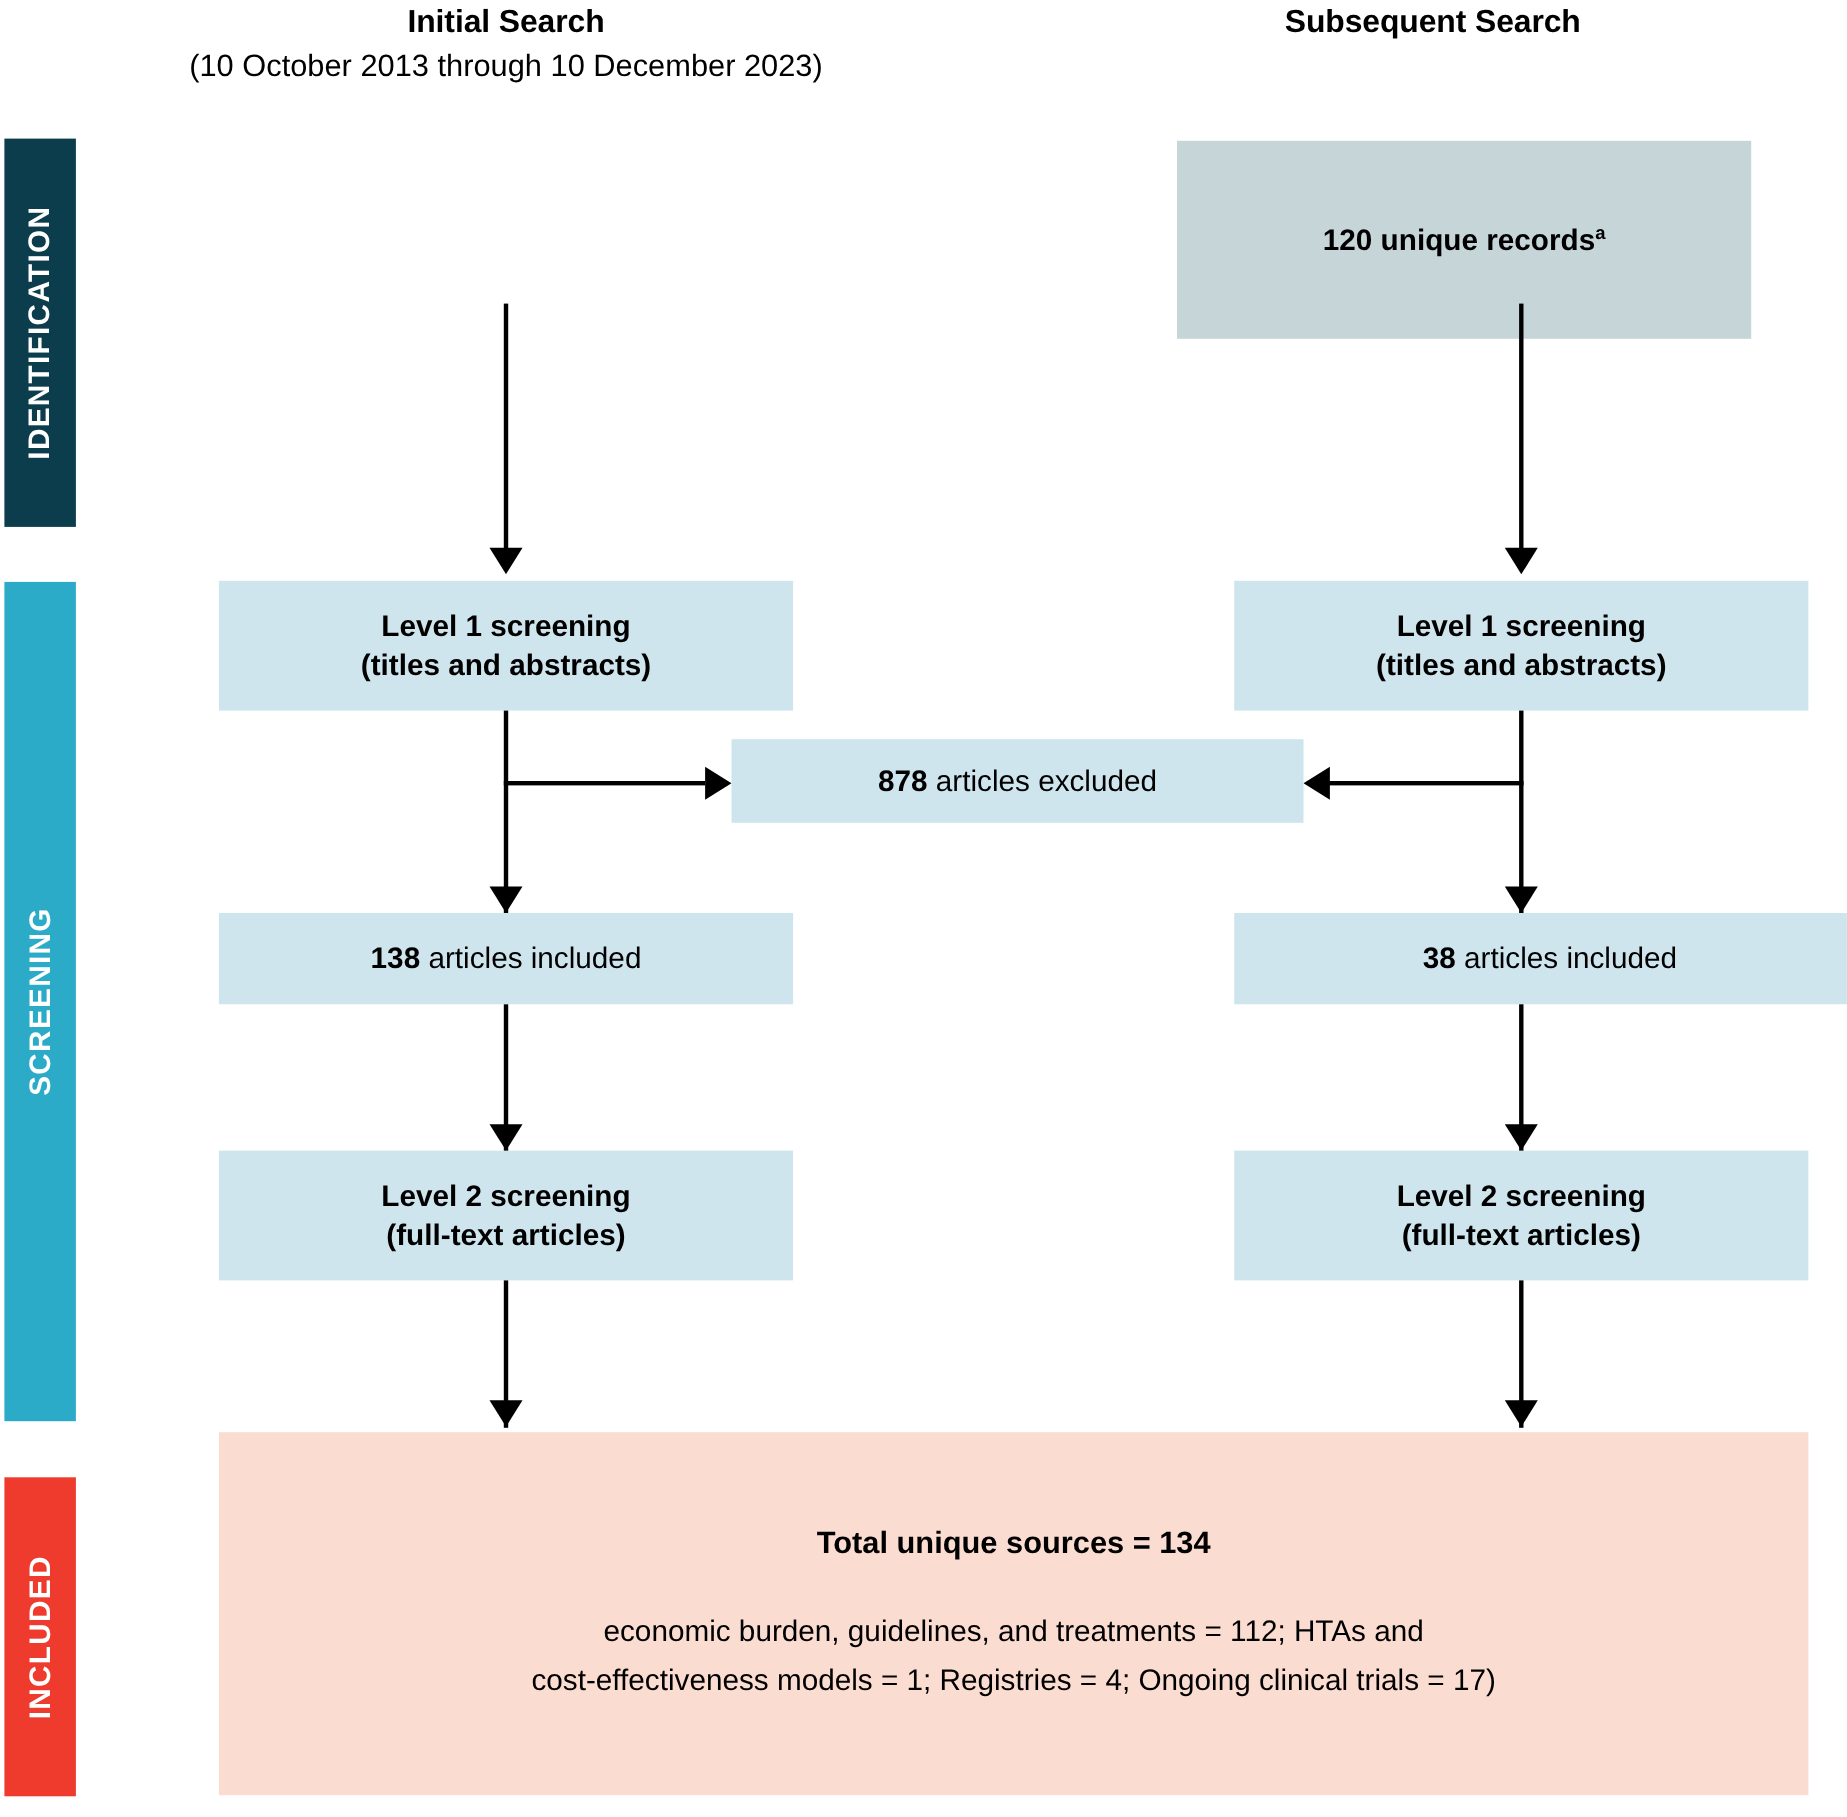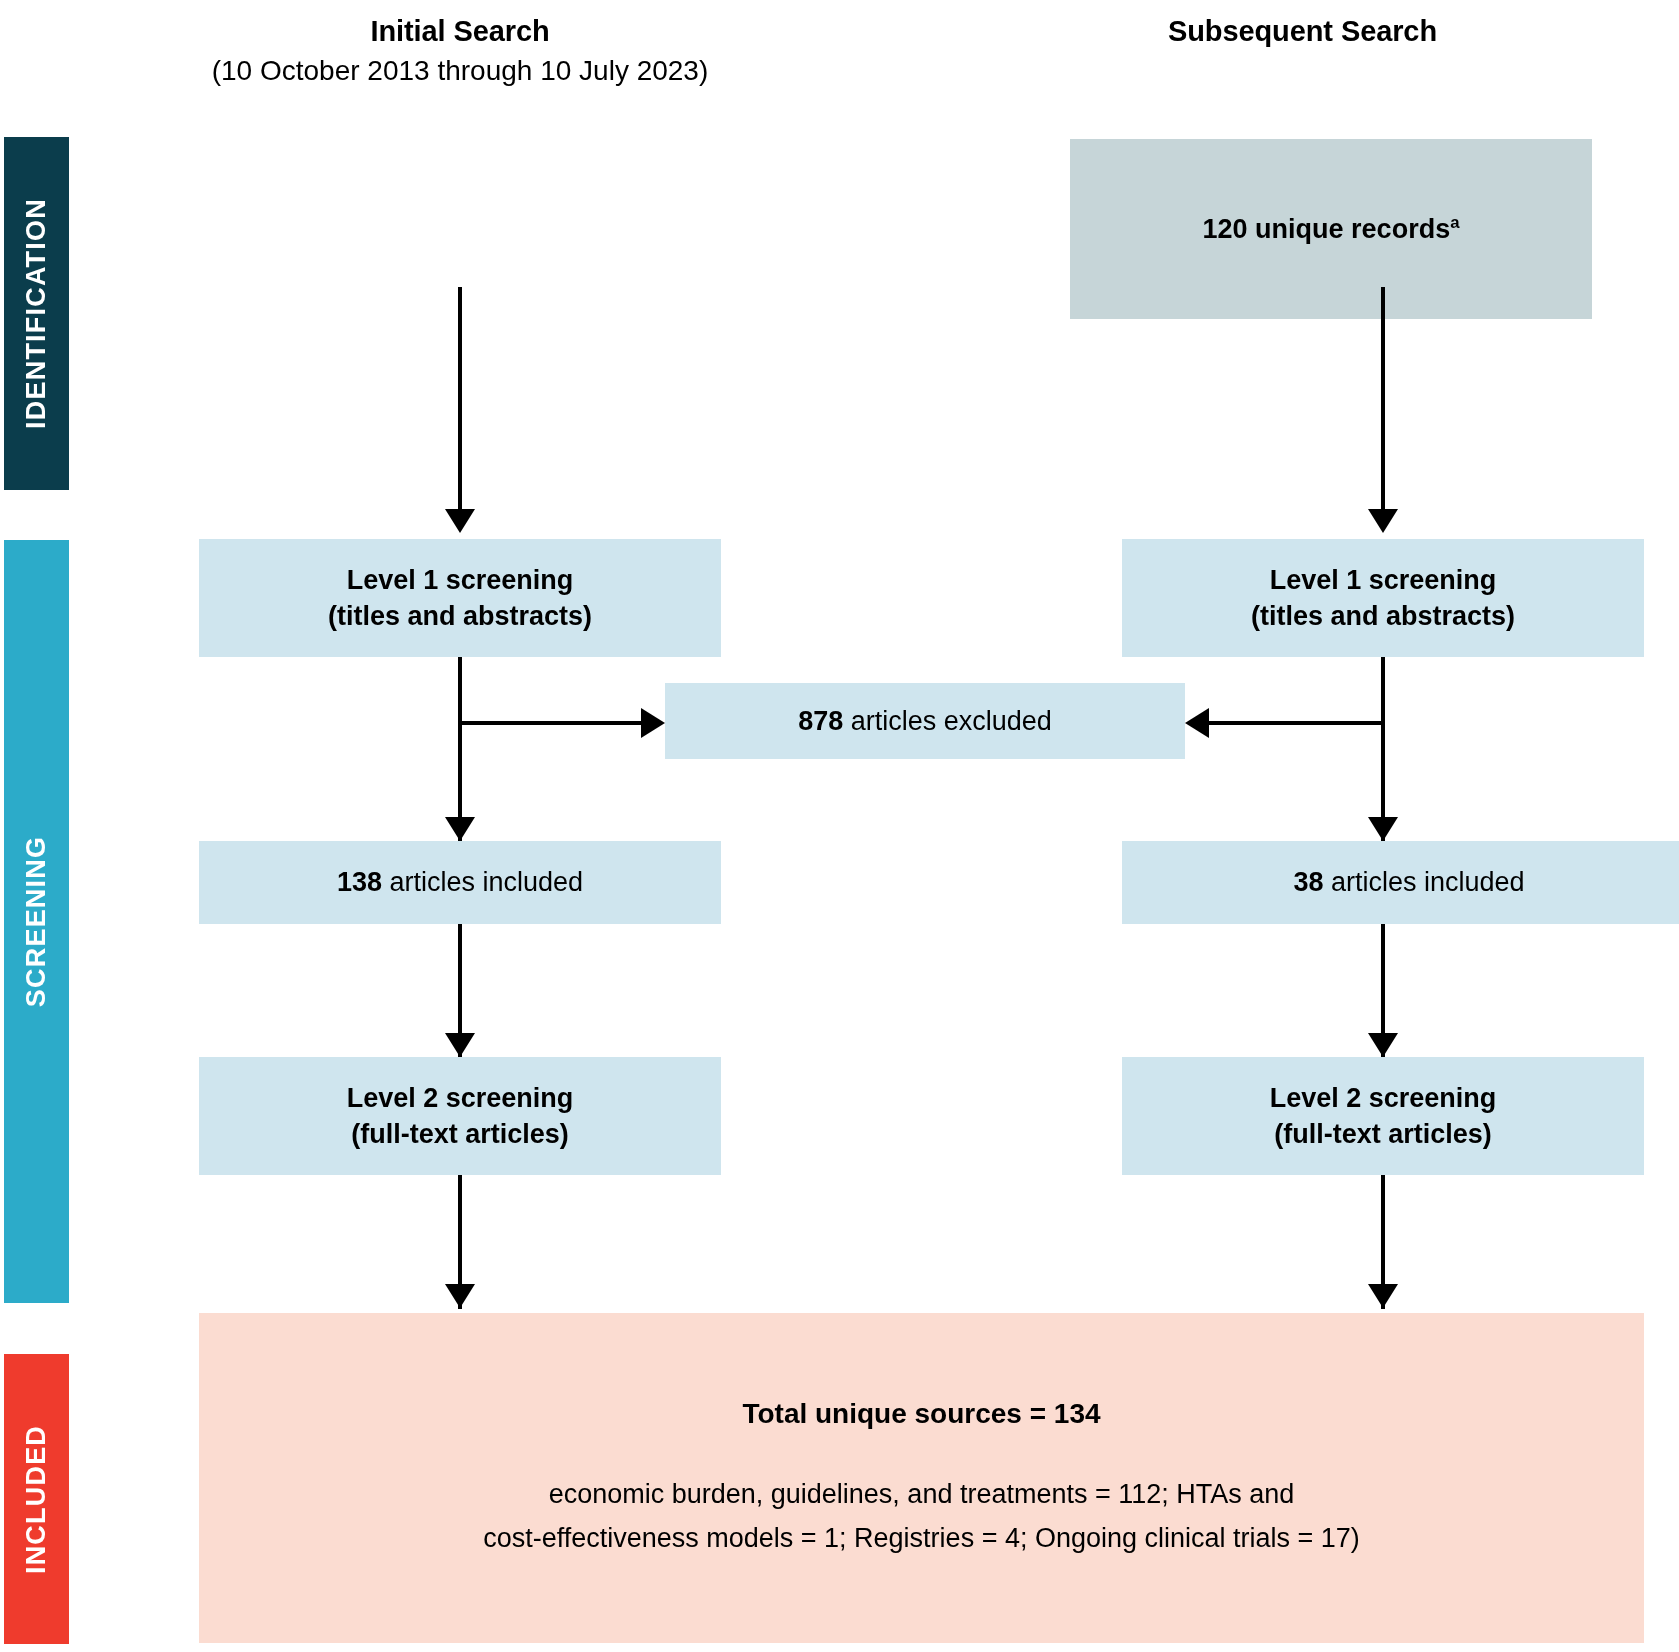--- a/index.html
+++ b/index.html
@@ -10,21 +10,20 @@
     background: #ffffff;
     font-family: "Liberation Sans", sans-serif;
     color: #000000;
     overflow: hidden;
     position: relative;
   }
 
   #diagram {
     position: absolute;
     inset: 0;
-    margin-top: 11px;
   }
 
   
   .col-header {
     position: absolute;
     text-align: center;
     line-height: 1.28;
   }
   .col-header .title {
     font-size: 29px;
@@ -134,21 +133,21 @@
     max-width: 1200px;
   }
 </style>
 </head>
 <body>
 
 <div id="diagram">
 
   <div class="col-header" id="header-left">
     <span class="title">Initial Search</span>
-    <span class="subtitle">(10 October 2013 through 10 July 2023)</span>
+    <span class="subtitle">(10 October 2013 through 10 December 2023)</span>
   </div>
 
   <div class="col-header" id="header-right">
     <span class="title">Subsequent Search</span>
   </div>
 
   <div class="stage-band" id="band-identification">
     <span class="band-label">IDENTIFICATION</span>
   </div>
   <div class="stage-band" id="band-screening">

